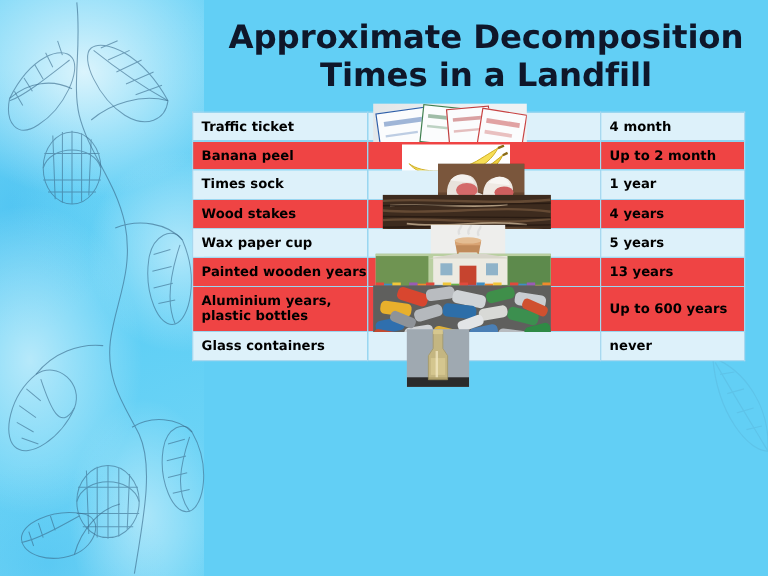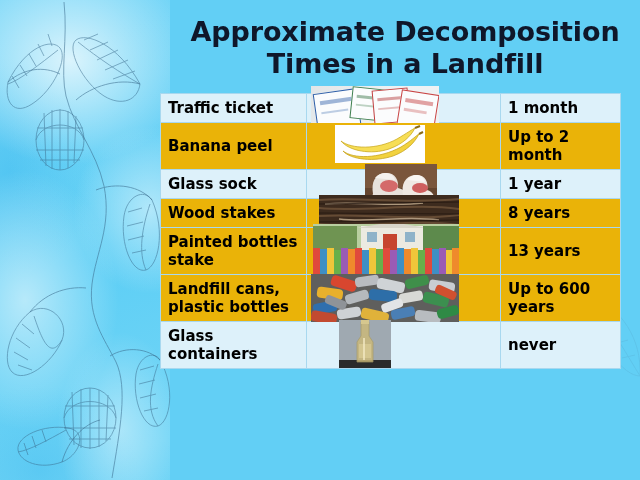--- a/index.html
+++ b/index.html
@@ -73,37 +73,37 @@
     position: absolute;
     left: 160px;
     top: 93px;
     width: 460px;
     height: 392px;
   }
   table.decomp {
     border-collapse: collapse;
     width: 460px;
     table-layout: fixed;
-    font-size: 15px;
+    font-size: 11px;
     font-weight: bold;
     color: #000;
   }
   table.decomp col.c-item  { width: 146px; }
   table.decomp col.c-pic   { width: 194px; }
   table.decomp col.c-time  { width: 120px; }
 
   table.decomp td {
     border: 1px solid #a8d8ef;
     padding: 5px 0 5px 7px;
     vertical-align: middle;
     line-height: 1.2;
     position: relative;
   }
   table.decomp tr.odd td  { background: #ddf1fa; }
-  table.decomp tr.even td { background: #eab308; }
+  table.decomp tr.even td { background: #ef4444; }
 
   td.pic {
     padding: 0;
     overflow: visible;
   }
   td.time { padding-left: 8px; }
 
   
   .pic-holder {
     position: absolute;
@@ -223,42 +223,42 @@
           <td class="pic">
             <div class="pic-holder">
               <div class="photo ph-tickets">
                 <span class="tk" style="left:4px;top:5px;width:42px;height:34px;color:#2f5fa8;border-color:#2f5fa8;transform:rotate(-8deg);"></span>
                 <span class="tk" style="left:40px;top:2px;width:34px;height:30px;color:#2f6f3f;border-color:#3f7f4f;transform:rotate(6deg);"></span>
                 <span class="tk" style="left:62px;top:3px;width:34px;height:32px;color:#b03030;border-color:#c04040;transform:rotate(-5deg);"></span>
                 <span class="tk" style="left:88px;top:6px;width:36px;height:33px;color:#c03535;border-color:#c84444;transform:rotate(9deg);"></span>
               </div>
             </div>
           </td>
-          <td class="time">1 month</td>
+          <td class="time">4 month</td>
         </tr>
 
         <tr class="even">
           <td class="item">Banana peel</td>
           <td class="pic">
             <div class="pic-holder">
               <div class="photo ph-banana">
                 <svg viewBox="0 0 90 38" width="90" height="38">
                   <path d="M8 26 C 18 34, 44 34, 66 22 C 76 16, 82 10, 84 9 C 80 17, 72 26, 58 31 C 40 37, 16 35, 8 26 Z" fill="#f2d23e" stroke="#c8a420" stroke-width="0.8"></path>
                   <path d="M6 16 C 16 24, 42 25, 62 14 C 72 8, 78 4, 80 3 C 76 11, 68 19, 54 24 C 36 30, 14 26, 6 16 Z" fill="#f7de55" stroke="#ccab22" stroke-width="0.8"></path>
                   <path d="M80 3 L 85 1" stroke="#8a6b16" stroke-width="2" fill="none"></path>
                   <path d="M84 9 L 88 7" stroke="#8a6b16" stroke-width="2" fill="none"></path>
                 </svg>
               </div>
             </div>
           </td>
           <td class="time">Up to 2 month</td>
         </tr>
 
         <tr class="odd">
-          <td class="item">Glass sock</td>
+          <td class="item">Times sock</td>
           <td class="pic">
             <div class="pic-holder">
               <div class="photo ph-sock">
                 <svg viewBox="0 0 72 36" width="72" height="36">
                   <rect width="72" height="36" fill="#7a563c"></rect>
                   <rect y="24" width="72" height="12" fill="#64452f"></rect>
                   <path d="M8 30 C 6 18, 10 10, 20 9 C 30 8, 34 16, 33 24 C 40 26, 44 30, 42 34 L 6 34 Z" fill="#e8e2dc"></path>
                   <path d="M10 14 C 16 6, 28 8, 30 16" fill="#f4f1ee"></path>
                   <path d="M38 32 C 36 20, 40 12, 50 11 C 60 10, 64 18, 62 26 C 68 28, 70 32, 68 35 L 36 35 Z" fill="#efe9e3"></path>
                   <path d="M42 16 C 48 8, 58 10, 60 18" fill="#f8f5f2"></path>
@@ -290,26 +290,49 @@
                     <path d="M20 24 C 54 28, 84 20, 120 25"></path>
                     <path d="M2 33 C 30 30, 60 36, 92 32"></path>
                   </g>
                   <g stroke="#241810" stroke-width="1.2" fill="none" opacity="0.8">
                     <path d="M0 9 L 140 7 M0 18 L 140 19 M0 27 L 140 25 M0 34 L 140 36"></path>
                   </g>
                 </svg>
               </div>
             </div>
           </td>
-          <td class="time">8 years</td>
-        </tr>
-
+          <td class="time">4 years</td>
+        </tr>
+
+        <tr class="odd">
+          <td class="item">Wax paper cup</td>
+          <td class="pic">
+            <div class="pic-holder">
+              <div class="photo ph-cup">
+                <svg viewBox="0 0 62 42" width="62" height="42">
+                  <rect width="62" height="42" fill="#eeeeec"></rect>
+                  <g opacity="0.45" stroke="#cfcfcf" stroke-width="2" fill="none">
+                    <path d="M24 8 C 21 4, 27 2, 25 0"></path>
+                    <path d="M32 8 C 29 4, 35 2, 33 0"></path>
+                    <path d="M40 9 C 37 5, 43 3, 41 1"></path>
+                  </g>
+                  <path d="M20 13 L 42 13 L 38 36 L 24 36 Z" fill="#c08a5a"></path>
+                  <path d="M20 13 L 42 13 L 41 17 L 21 17 Z" fill="#d9a473"></path>
+                  <ellipse cx="31" cy="13" rx="11" ry="2.6" fill="#e4bd93"></ellipse>
+                  <rect x="23" y="23" width="16" height="6" rx="1.2" fill="#f1f1ef"></rect>
+                  <ellipse cx="31" cy="37" rx="8" ry="2" fill="#c9c9c6" opacity="0.7"></ellipse>
+                </svg>
+              </div>
+            </div>
+          </td>
+          <td class="time">5 years</td>
+        </tr>
 
         <tr class="even">
-          <td class="item">Painted bottles stake</td>
+          <td class="item">Painted wooden years</td>
           <td class="pic">
             <div class="pic-holder">
               <div class="photo ph-fence">
                 <svg viewBox="0 0 146 50" width="146" height="50">
                   <rect width="146" height="50" fill="#b9cfa0"></rect>
                   <rect x="48" y="2" width="62" height="26" fill="#eceae1"></rect>
                   <rect x="70" y="10" width="14" height="18" fill="#c6442f"></rect>
                   <rect x="54" y="8" width="10" height="10" fill="#8fb3c9"></rect>
                   <rect x="92" y="8" width="10" height="10" fill="#8fb3c9"></rect>
                   <path d="M44 4 L 79 -2 L 114 4 Z" fill="#d8d5ca"></path>
@@ -340,21 +363,21 @@
                   </g>
                 </svg>
               </div>
             </div>
           </td>
           <td class="time">13 years</td>
         </tr>
 
 
         <tr class="even">
-          <td class="item">Landfill cans, plastic bottles</td>
+          <td class="item">Aluminium years, plastic bottles</td>
           <td class="pic">
             <div class="pic-holder">
               <div class="photo ph-cans">
                 <svg viewBox="0 0 148 52" width="148" height="52">
                   <rect width="148" height="52" fill="#5f5f5d"></rect>
                   <g>
                     <rect x="2" y="28" width="24" height="11" rx="4" fill="#2f6fae" transform="rotate(-12 14 33)"></rect>
                     <rect x="20" y="4" width="26" height="11" rx="4" fill="#d8462f" transform="rotate(18 33 9)"></rect>
                     <rect x="44" y="2" width="24" height="10" rx="4" fill="#b9bcc0" transform="rotate(-8 56 7)"></rect>
                     <rect x="66" y="6" width="28" height="11" rx="4" fill="#cfd3d6" transform="rotate(12 80 11)"></rect>

